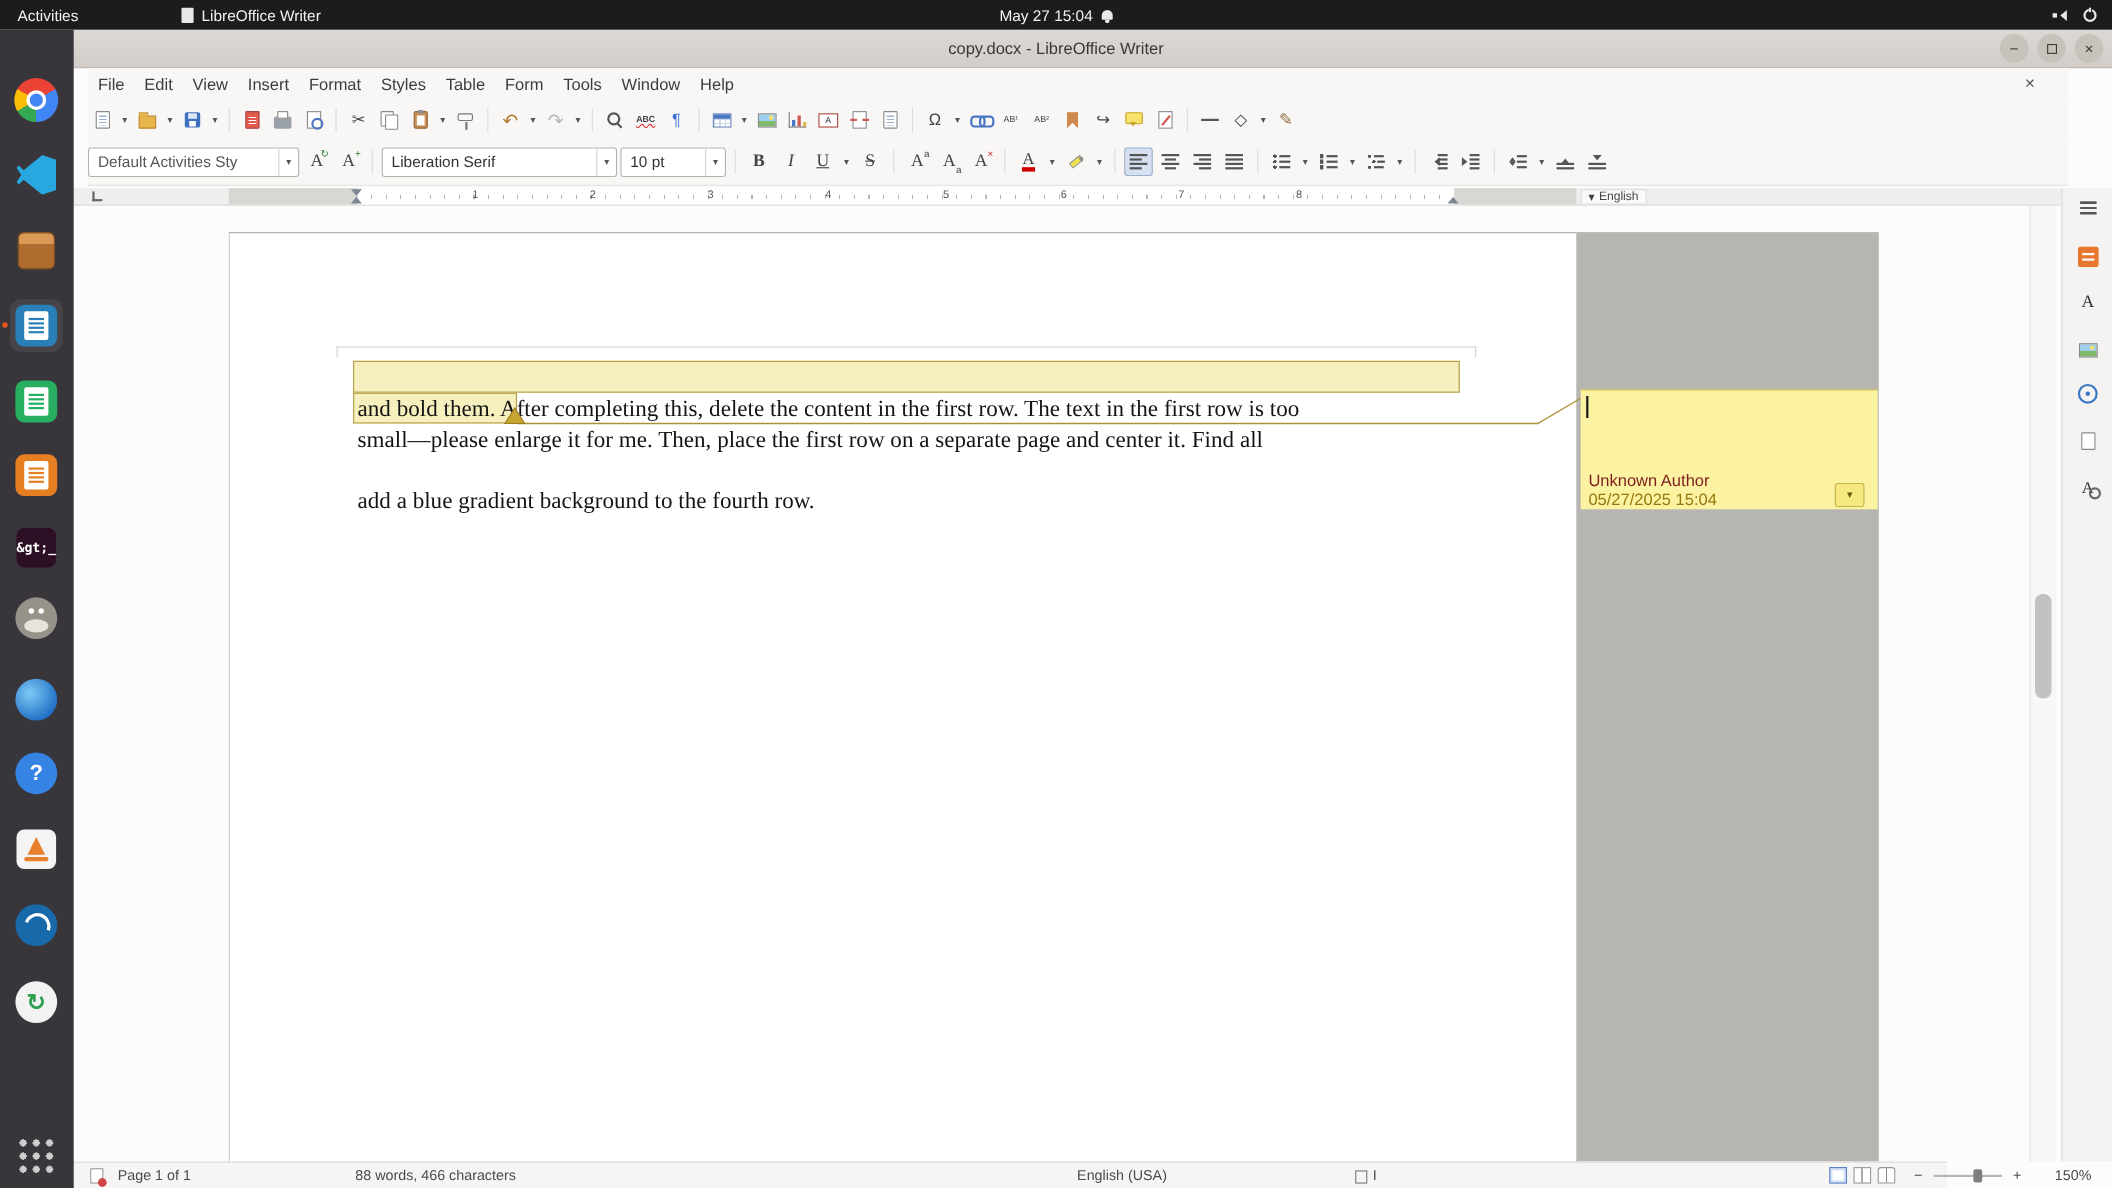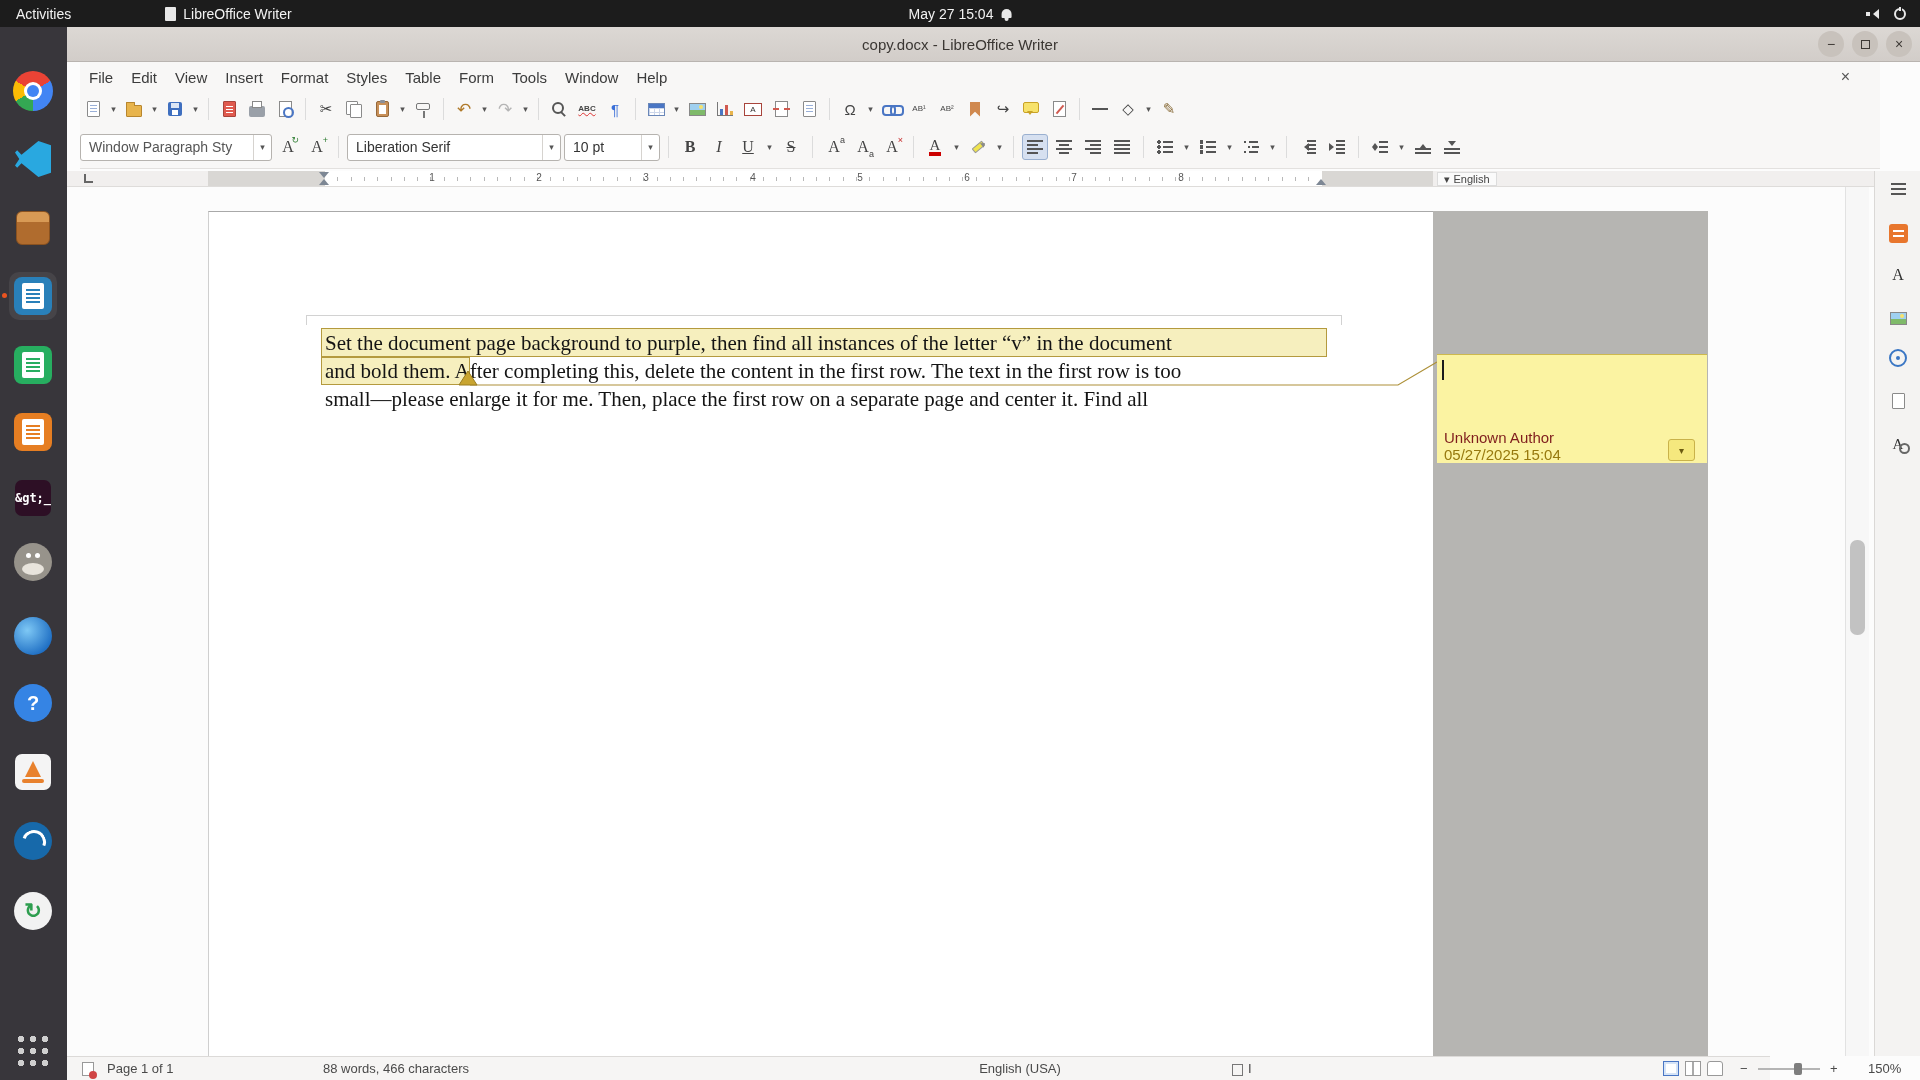--- a/index.html
+++ b/index.html
@@ -210,23 +210,23 @@
 <div id="doc">
   <div class="page"></div>
   <div class="comment-pane"></div>
   <div class="tbl-line-top"></div>
   <div class="tbl-stub" style="left:306px"></div>
   <div class="tbl-stub" style="left:1341px"></div>
 
   <div class="hl" style="left:321px;top:328px;width:1006px;height:29px"></div>
   <div class="hl" style="left:321px;top:357px;width:149px;height:28px"></div>
 
-  <div class="docline" style="top:329px">Set the document page background to purple, then find all instances of the letter “v” in the document</div>
   <div class="docline" style="top:357px"><span>and bold them.</span><span> After completing this, delete the content in the first row. The text in the first row is too</span></div>
   <div class="docline" style="top:385px">small—please enlarge it for me. Then, place the first row on a separate page and center it. Find all</div>
+  <div class="docline" style="top:441px">add a blue gradient background to the fourth row.</div>
 
   <svg id="connector">
     <polyline points="470,385 1398,385 1437,362" fill="none" stroke="#ad9038" stroke-width="1.2"></polyline>
     <polygon points="459,385 477,385 468,371" fill="#c8a430" stroke="#9a7c20" stroke-width="1"></polygon>
   </svg>
 
   <div class="comment-box">
     <div class="comment-caret"></div>
     <div class="comment-author">Unknown Author</div>
     <div class="comment-date">05/27/2025 15:04</div>
@@ -392,21 +392,21 @@
       <span class="gly-shape">◇</span>
     </span>
   <span class="dd">▾</span>
   <span class="tb">
       <span class="gly-pencil">✎</span>
     </span>
 </div>
 
 <div id="toolbar-fmt">
   <span class="combo" style="width:192px">
-    <span class="txt" style="color:#555">Window Paragraph Sty</span>
+    <span class="txt" style="color:#555">Default Activities Sty</span>
     <span class="arrow">▾</span>
   </span>
   <span class="tb">
       <span class="ab">A</span>
       <span class="mark up grn">↻</span>
     </span>
   <span class="tb">
       <span class="ab">A</span>
       <span class="mark up grn">+</span>
     </span>

